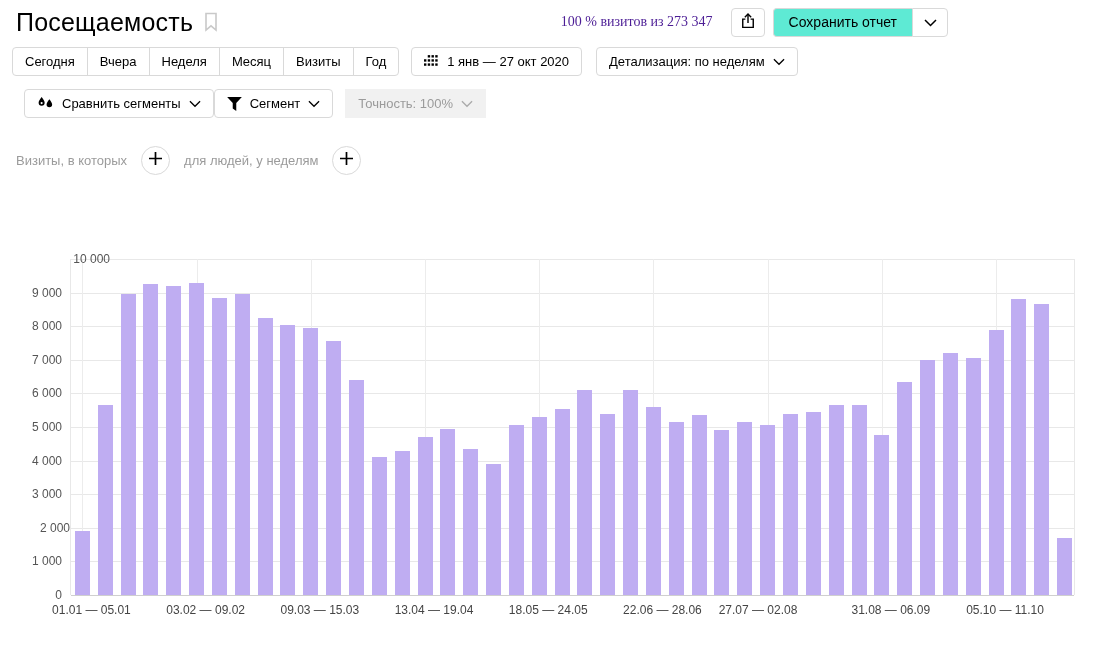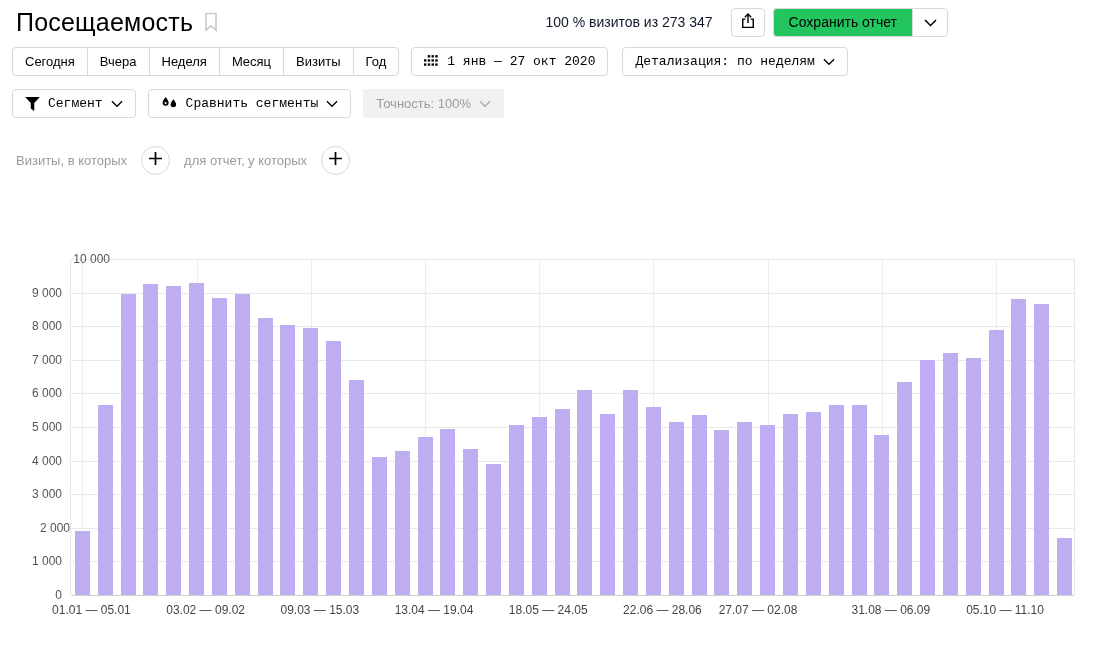--- a/index.html
+++ b/index.html
@@ -6,41 +6,41 @@
   html,body { width:1120px; height:665px; background:#fff;
     font-family:"Liberation Sans","DejaVu Sans",sans-serif; color:#000; overflow:hidden; }
   .page { position:relative; width:964px; height:665px;border-radius:15px; }
 
   
   .title-row { position:absolute; left:16px; right:16px; top:4px; height:36px;
     display:flex; align-items:center; }
   .page-title { font-size:25px; font-weight:400; letter-spacing:.2px; }
   .bookmark { margin-left:10px; margin-top:4px; cursor:pointer; }
   .spacer { flex:1; }
-  .visits-summary { color:#0f172a; font-size:14px; margin-right:18px; }
+  .visits-summary { color:#4c1d95; font-size:14px; margin-right:18px;font-family:Liberation Serif, serif; }
   .icon-btn { width:34px; height:29px; border:1px solid #d9d9d9; border-radius:4px;
     background:#fff; display:inline-flex; align-items:center; justify-content:center; cursor:pointer; }
   .split { display:inline-flex; margin-left:8px; height:29px; }
   .split .main { border:1px solid #d9d9d9; border-right:none; border-radius:4px 0 0 4px;
-    background:#22c55e; font-size:14px; padding:0 15px; cursor:pointer; display:flex; align-items:center; }
+    background:#5eead4; font-size:14px; padding:0 15px; cursor:pointer; display:flex; align-items:center; }
   .split .drop { border:1px solid #d9d9d9; border-radius:0 4px 4px 0; background:#fff;
     width:36px; display:flex; align-items:center; justify-content:center; cursor:pointer; }
 
   
   .row { position:absolute; left:12px; display:flex; height:29px; }
   .row.periods { top:47px; }
   .row.segments { top:89px; }
   .btn { height:29px; border:1px solid #d9d9d9; background:#fff; font-size:13px;
     display:inline-flex; align-items:center; padding:0 12px; cursor:pointer; color:#000;
     white-space:nowrap; }
   .group { display:inline-flex; }
   .group .btn { border-radius:0; margin-left:-1px; }
   .group .btn:first-child { border-radius:4px 0 0 4px; margin-left:0; }
   .group .btn:last-child { border-radius:0 4px 4px 0; }
-  .btn.rounded { border-radius:4px;font-family:Liberation Mono, monospace; }
+  .btn.rounded { border-radius:4px; }
   .btn .ic { margin-right:8px; display:inline-flex; }
   .btn .chev { margin-left:8px; display:inline-flex; }
   .btn.date { margin-left:12px; }
   .btn.detal { margin-left:14px; }
   .btn.muted { margin-left:12px; background:#f1f1f1; border-color:#f1f1f1; color:#9b9b9b; cursor:default; }
 
   
   .filters { position:absolute; left:16px; top:145px; height:30px; display:flex; align-items:center; }
   .filters .lbl { color:#9b9b9b; font-size:13px; }
   .plus-btn { width:29px; height:29px; border:1px solid #d9d9d9; border-radius:50%;
@@ -135,68 +135,68 @@
       <span>Детализация: по неделям</span>
       <span class="chev">
         <svg width="12" height="8" viewBox="0 0 13 8" fill="none" stroke="#000" stroke-width="1.4">
             <polyline points="1,1 6.5,6.5 12,1"></polyline>
           </svg>
       </span>
     </button>
   </div>
 
   <div class="row segments">
-    <button class="btn rounded">
-      <span class="ic">
-        <svg width="15" height="14" viewBox="0 0 20 19" fill="#000">
-            <path d="M0 0h20l-7.6 8.3V19l-4.8-3.4V8.3z"></path>
-          </svg>
-      </span>
-      <span>Сегмент</span>
-      <span class="chev">
-        <svg width="12" height="8" viewBox="0 0 13 8" fill="none" stroke="#000" stroke-width="1.4">
-            <polyline points="1,1 6.5,6.5 12,1"></polyline>
-          </svg>
-      </span>
-    </button>
     <button class="btn rounded" style="margin-left:12px">
       <span class="ic">
         <svg width="17" height="15" viewBox="0 0 22 19">
           <path d="M6 1c2.4 3.2 3.9 5.3 3.9 7.4A3.9 3.9 0 1 1 2.1 8.4C2.1 6.3 3.6 4.2 6 1z" fill="#000"></path>
           <circle cx="6" cy="9" r="1.4" fill="#fff"></circle>
           <path d="M16 4c2.2 3 3.6 4.9 3.6 6.8a3.6 3.6 0 1 1-7.2 0C12.4 8.9 13.8 7 16 4z" fill="#000"></path>
         </svg>
       </span>
       <span>Сравнить сегменты</span>
       <span class="chev">
         <svg width="12" height="8" viewBox="0 0 13 8" fill="none" stroke="#000" stroke-width="1.4">
             <polyline points="1,1 6.5,6.5 12,1"></polyline>
           </svg>
       </span>
     </button>
+    <button class="btn rounded">
+      <span class="ic">
+        <svg width="15" height="14" viewBox="0 0 20 19" fill="#000">
+            <path d="M0 0h20l-7.6 8.3V19l-4.8-3.4V8.3z"></path>
+          </svg>
+      </span>
+      <span>Сегмент</span>
+      <span class="chev">
+        <svg width="12" height="8" viewBox="0 0 13 8" fill="none" stroke="#000" stroke-width="1.4">
+            <polyline points="1,1 6.5,6.5 12,1"></polyline>
+          </svg>
+      </span>
+    </button>
     <button class="btn muted">
       <span>Точность: 100%</span>
       <span class="chev">
         <svg width="12" height="8" viewBox="0 0 13 8" fill="none" stroke="#aaa" stroke-width="1.4">
             <polyline points="1,1 6.5,6.5 12,1"></polyline>
           </svg>
       </span>
     </button>
   </div>
 
   <div class="filters">
     <span class="lbl">Визиты, в которых</span>
     <button class="plus-btn">
       <span>
         <svg width="15" height="15" viewBox="0 0 15 15" stroke="#000" stroke-width="1.7">
             <path d="M7.5 1v13M1 7.5h13"></path>
           </svg>
       </span>
     </button>
-    <span class="lbl">для отчет, у которых</span>
+    <span class="lbl">для людей, у неделям</span>
     <button class="plus-btn">
       <span>
         <svg width="15" height="15" viewBox="0 0 15 15" stroke="#000" stroke-width="1.7">
             <path d="M7.5 1v13M1 7.5h13"></path>
           </svg>
       </span>
     </button>
   </div>
 
 

